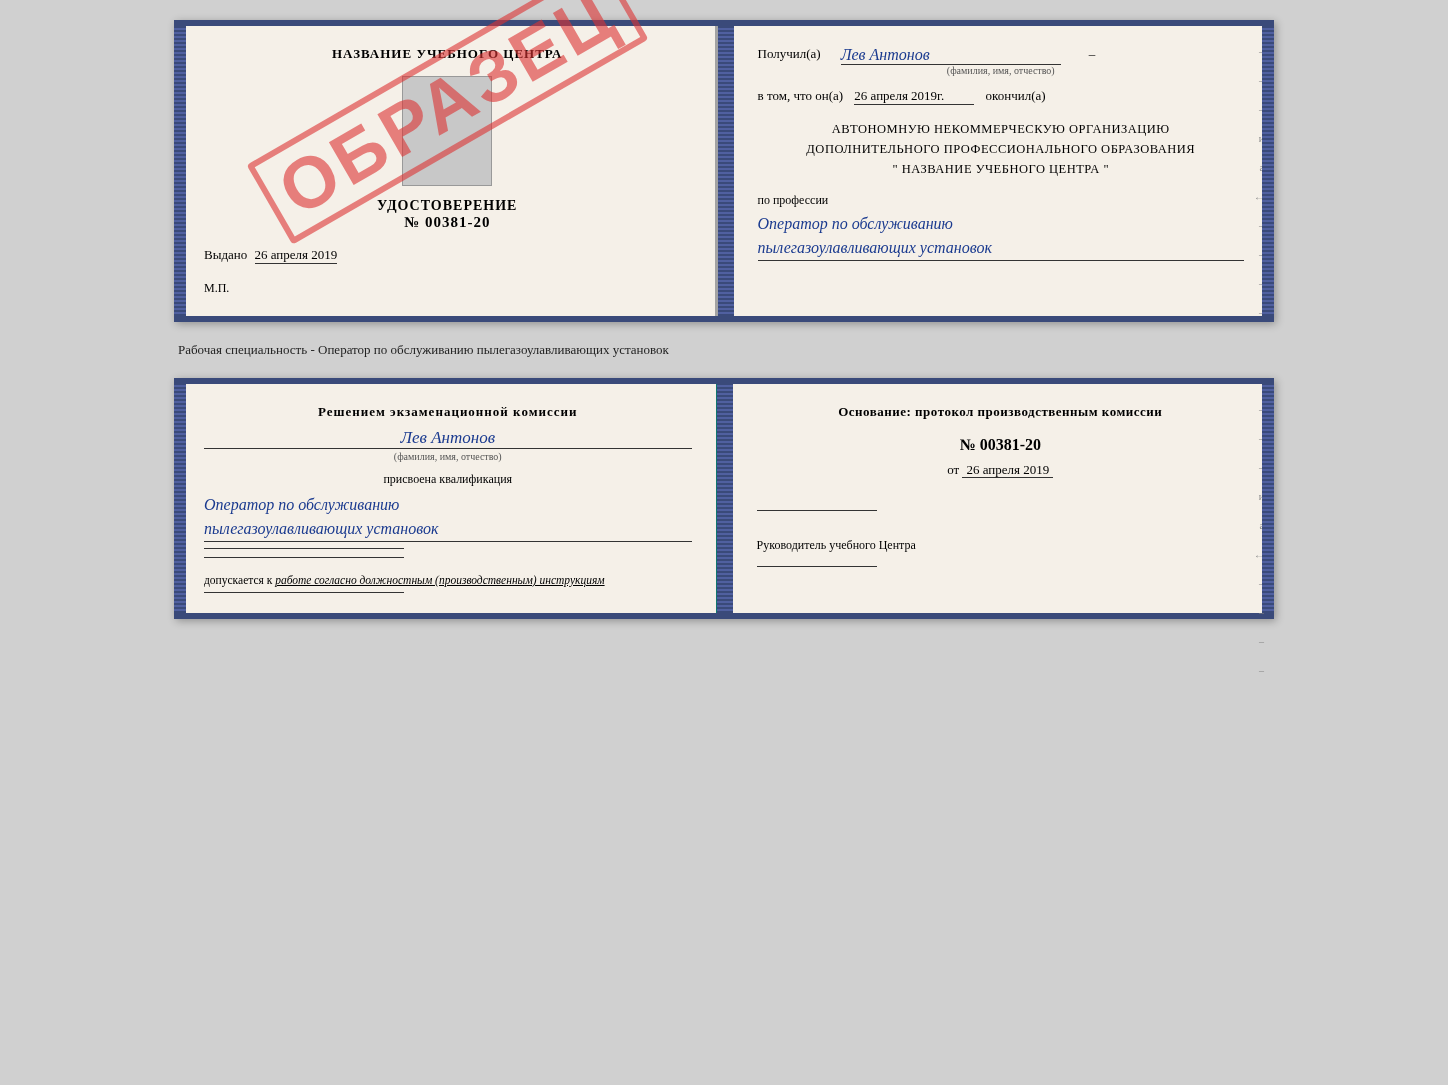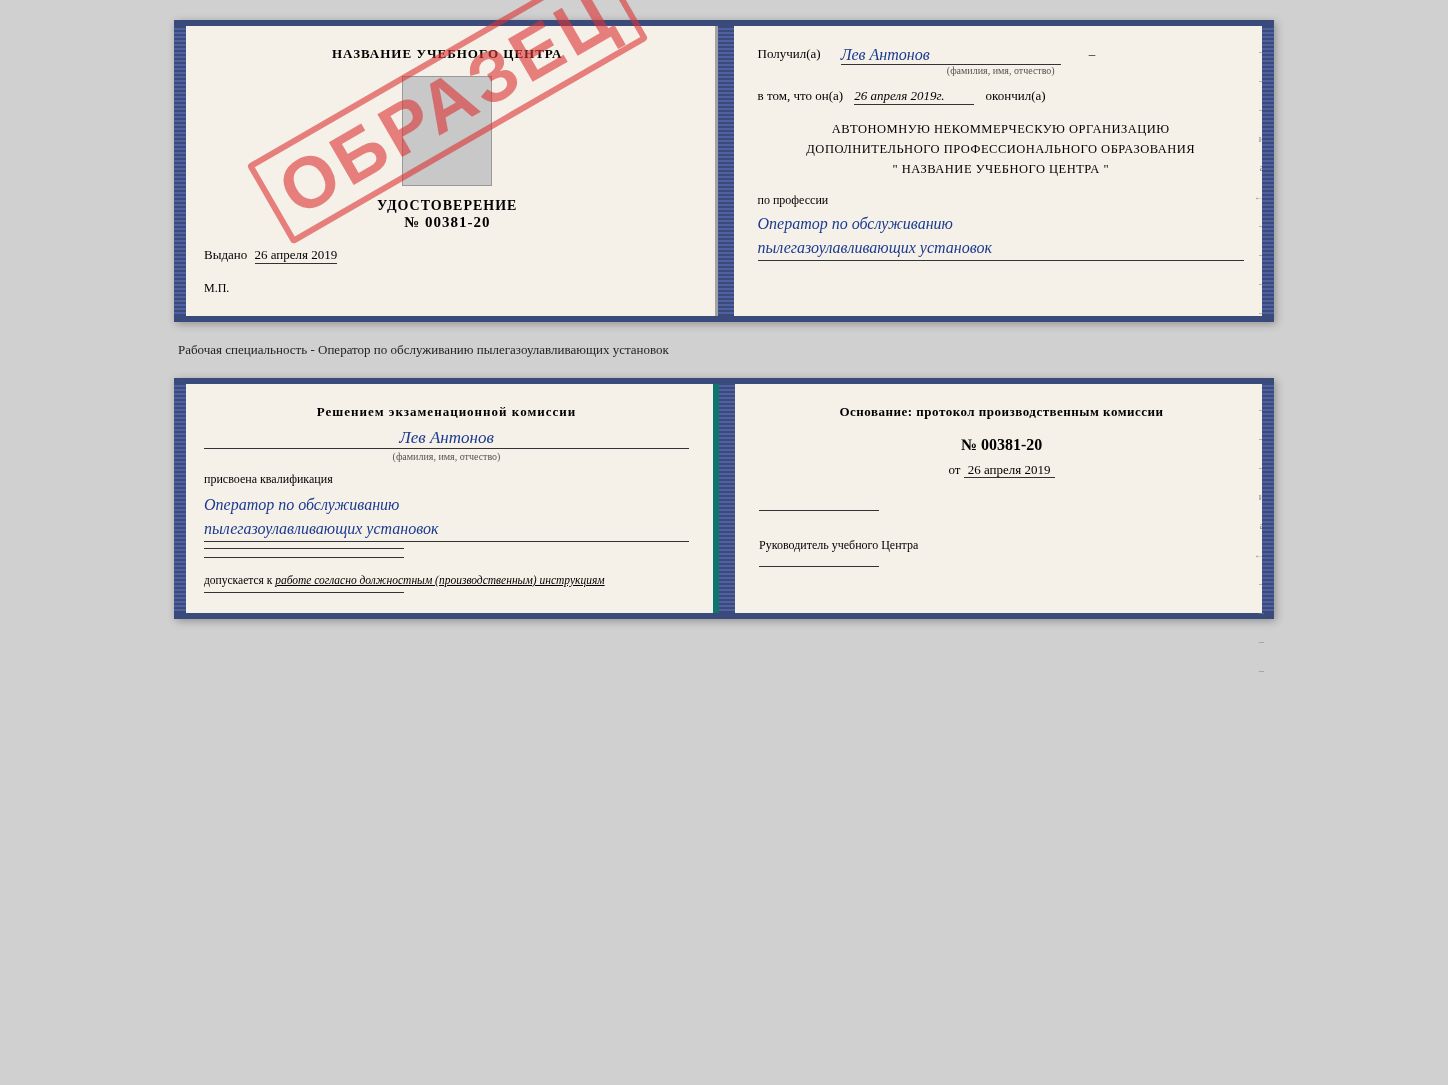--- a/index.html
+++ b/index.html
@@ -170,21 +170,20 @@
 
     .v-tom-line {
       font-size: 13px;
       margin: 12px 0 4px 0;
     }
 
     .date-underline {
       border-bottom: 1px solid #333;
       display: inline-block;
       min-width: 120px;
-      font-style: italic;
       font-size: 13px;
     }
 
     .org-block {
       margin: 14px 0;
       text-align: center;
       font-size: 12.5px;
       letter-spacing: 0.5px;
       line-height: 1.6;
       text-transform: uppercase;
@@ -224,21 +223,21 @@
       box-shadow: 2px 2px 8px rgba(0,0,0,0.3);
     }
 
     .qual-left, .qual-right {
       flex: 1;
       padding: 20px 24px;
       position: relative;
     }
 
     .qual-left {
-      border-right: 6px solid #0f766e;
+      border-right: 1px solid #0f766e;
     }
 
     .resheniem-title {
       font-size: 13px;
       font-weight: bold;
       letter-spacing: 1px;
       text-align: center;
       margin-bottom: 8px;
     }
 
@@ -247,21 +246,21 @@
       color: #1a3a8f;
       font-style: italic;
       text-align: center;
       border-bottom: 1px solid #333;
       display: block;
       margin-bottom: 2px;
     }
 
     .prisvoena-kval {
       font-size: 12px;
-      text-align: left;
+      text-align: center;
       margin: 10px 0 6px 0;
     }
 
     .kval-name {
       font-size: 16px;
       color: #1a3a8f;
       font-style: italic;
       border-bottom: 1px solid #333;
       display: block;
       margin-bottom: 2px;

